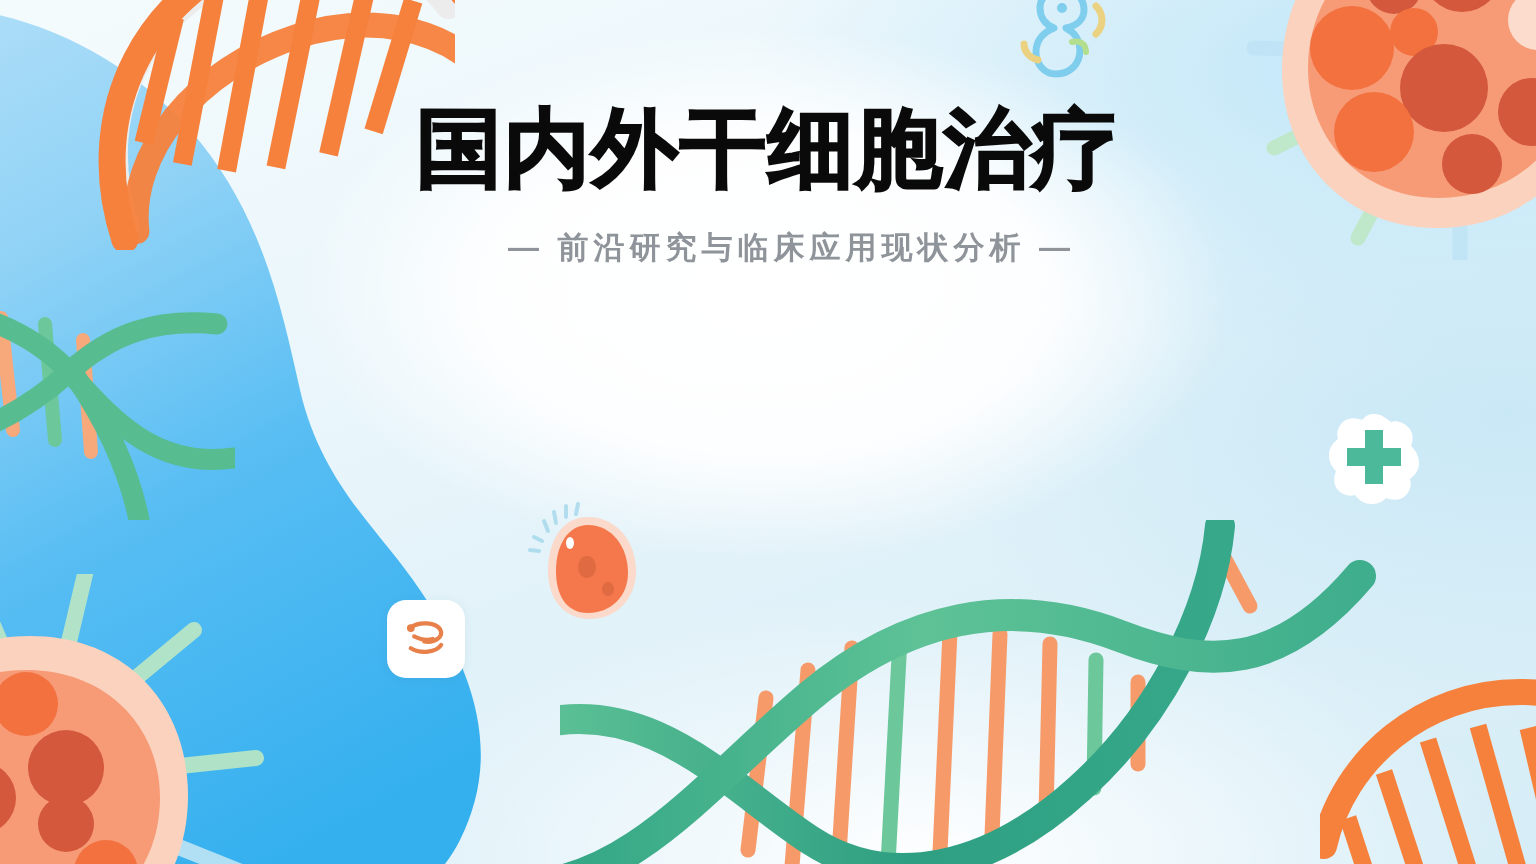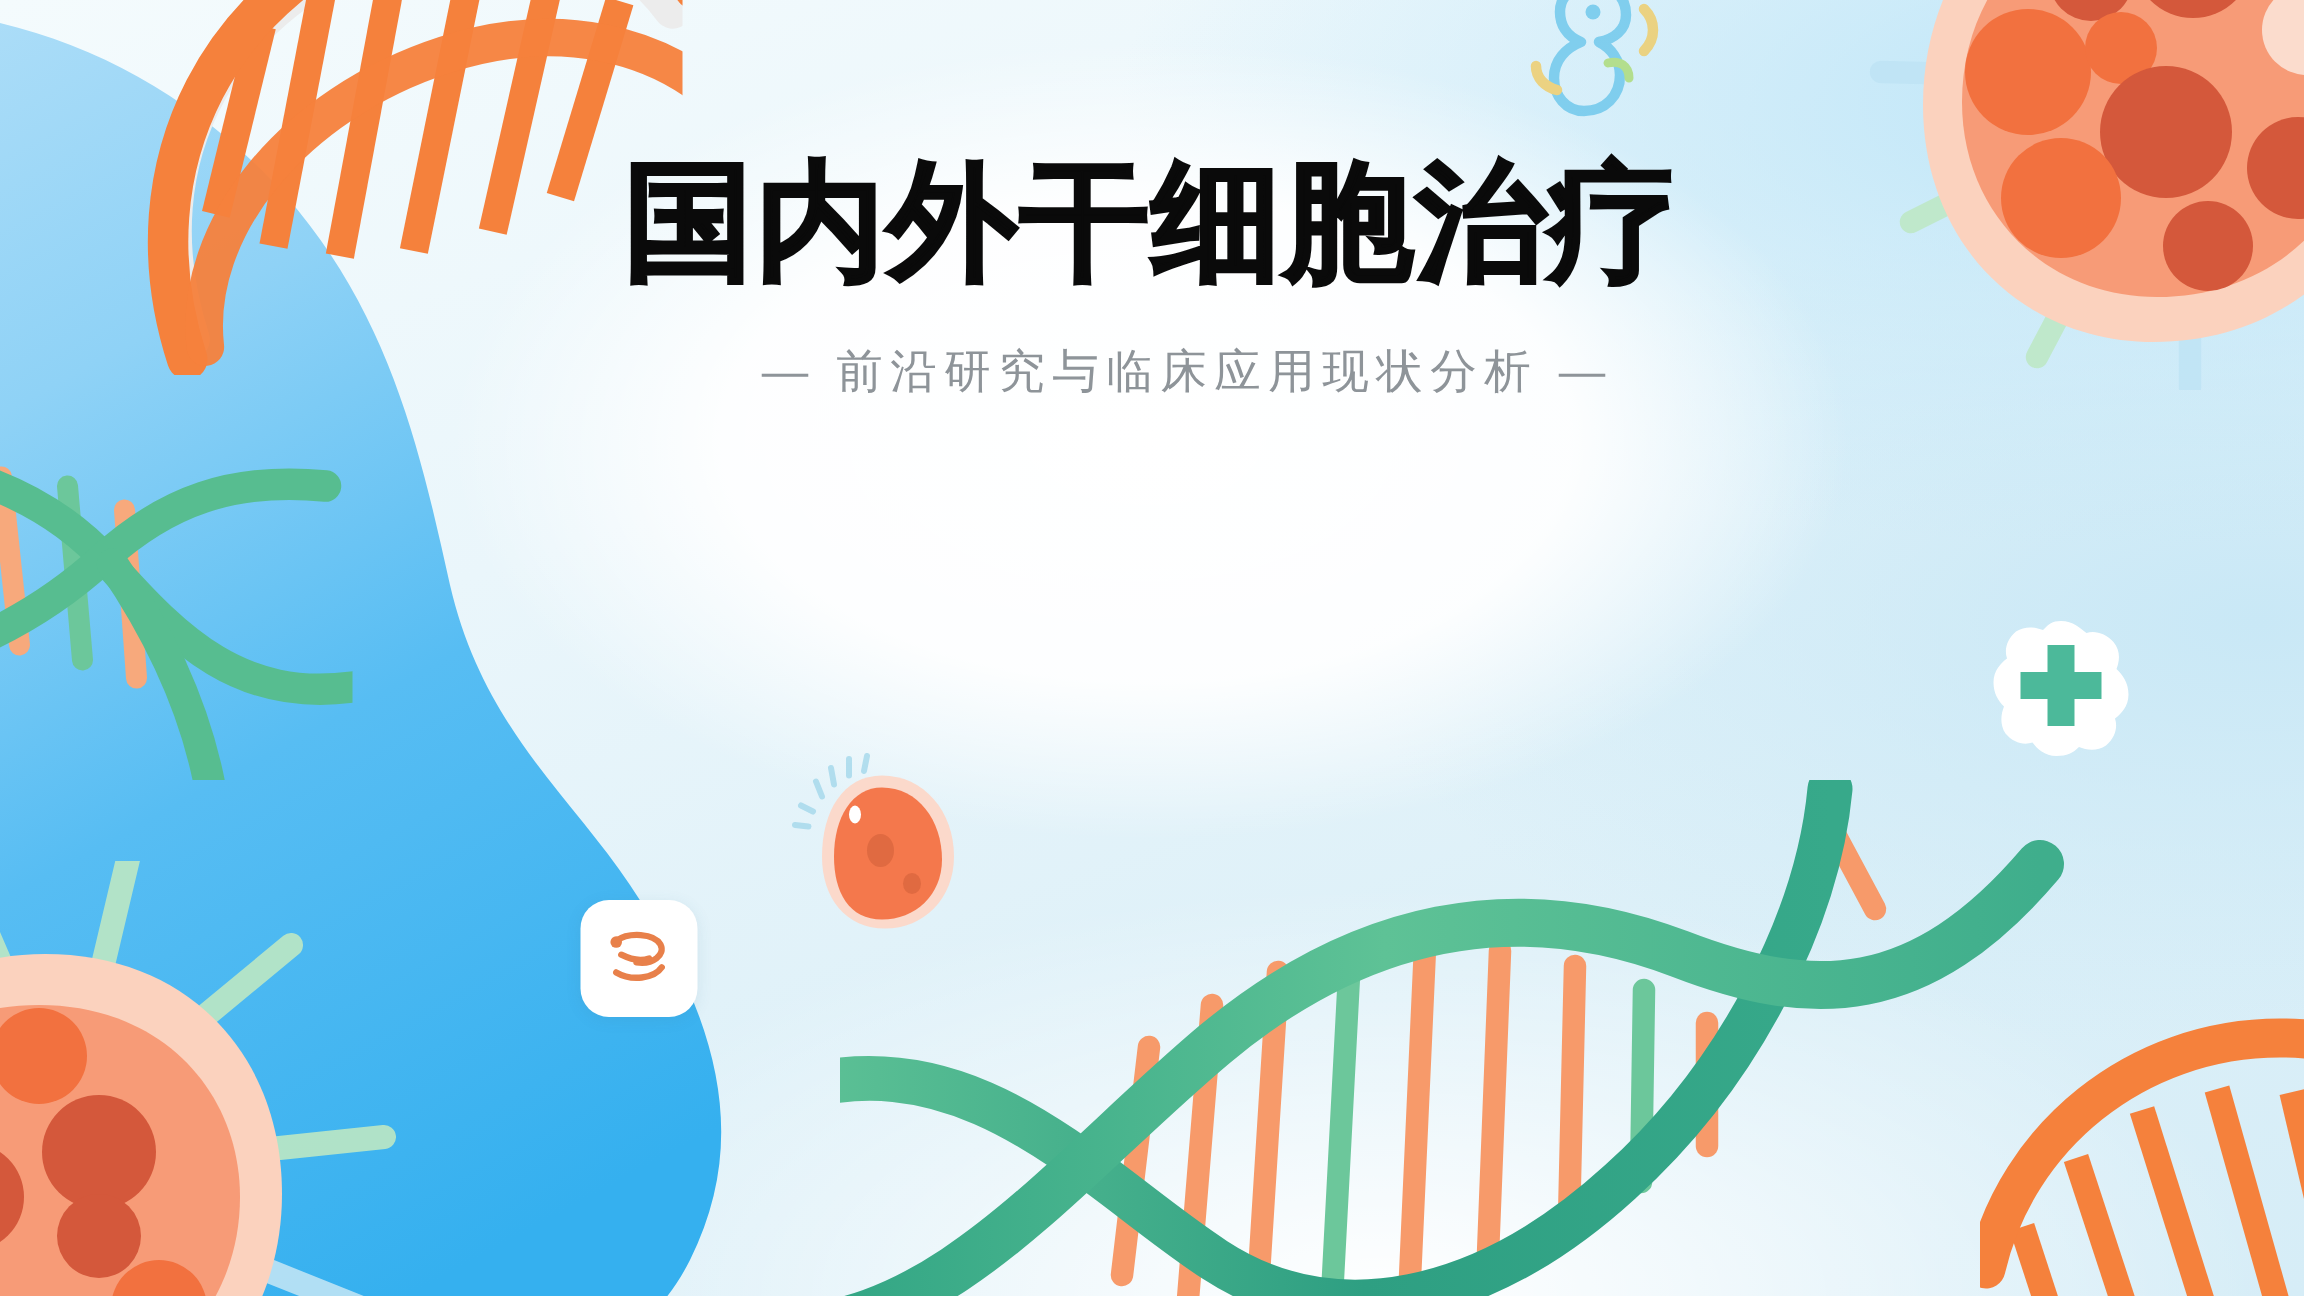--- a/index.html
+++ b/index.html
@@ -94,21 +94,21 @@
     letter-spacing: 2px;
     line-height: 1.03;
     white-space: nowrap;
     -webkit-text-stroke: 2.2px #0a0a0a;
   }
   .title-line-1 { font-size: 86px; }
   .title-line-2 { font-size: 96px; margin-top: 4px; }
   .subtitle {
     margin-top: 34px;
     font-size: 31px;
-    font-weight: 400;
+    font-weight: 700;
     color: #8e9499;
     letter-spacing: 5px;
     white-space: nowrap;
     padding-left: 47px;
   }
 </style>
 </head>
 <body>
 
 <div id="slide">

